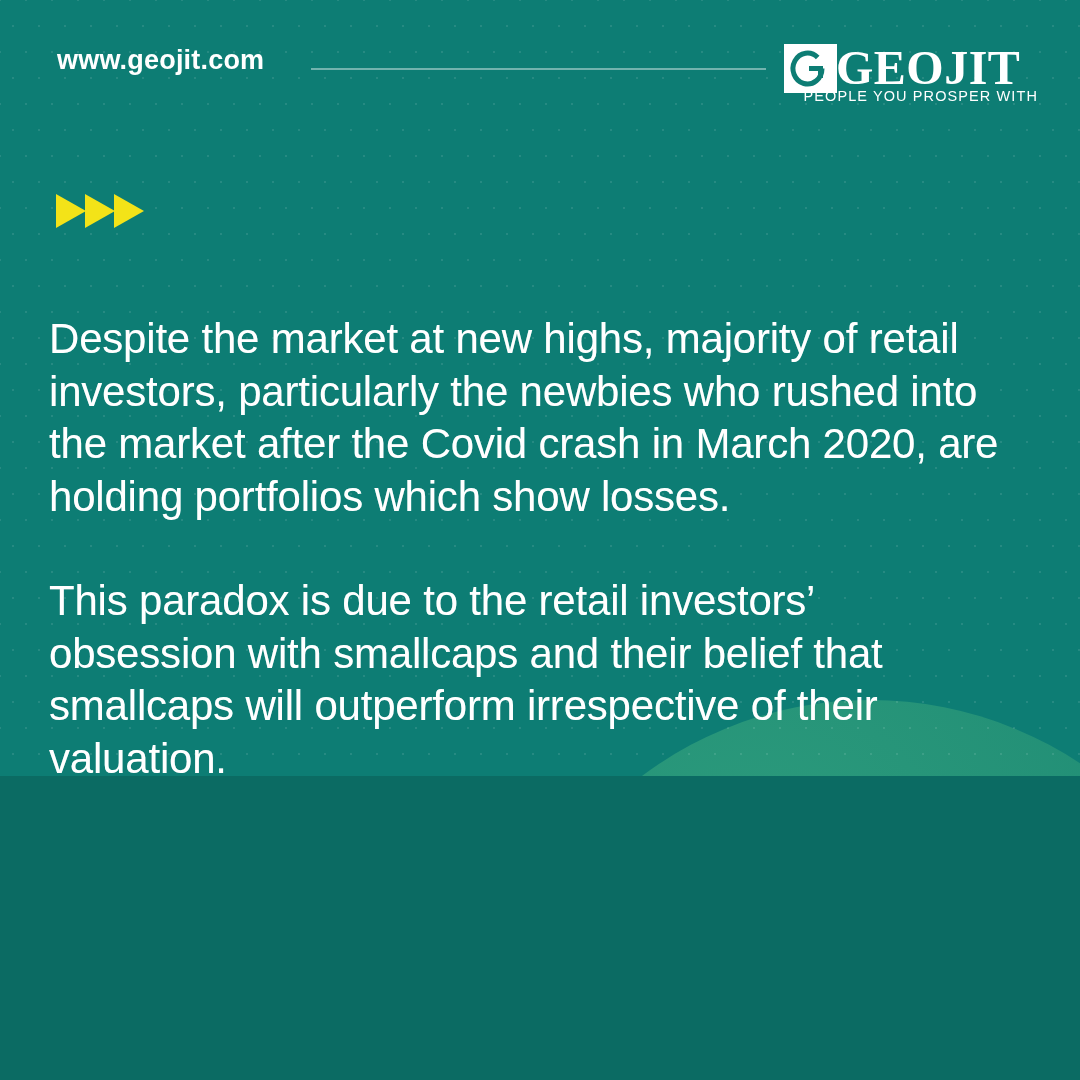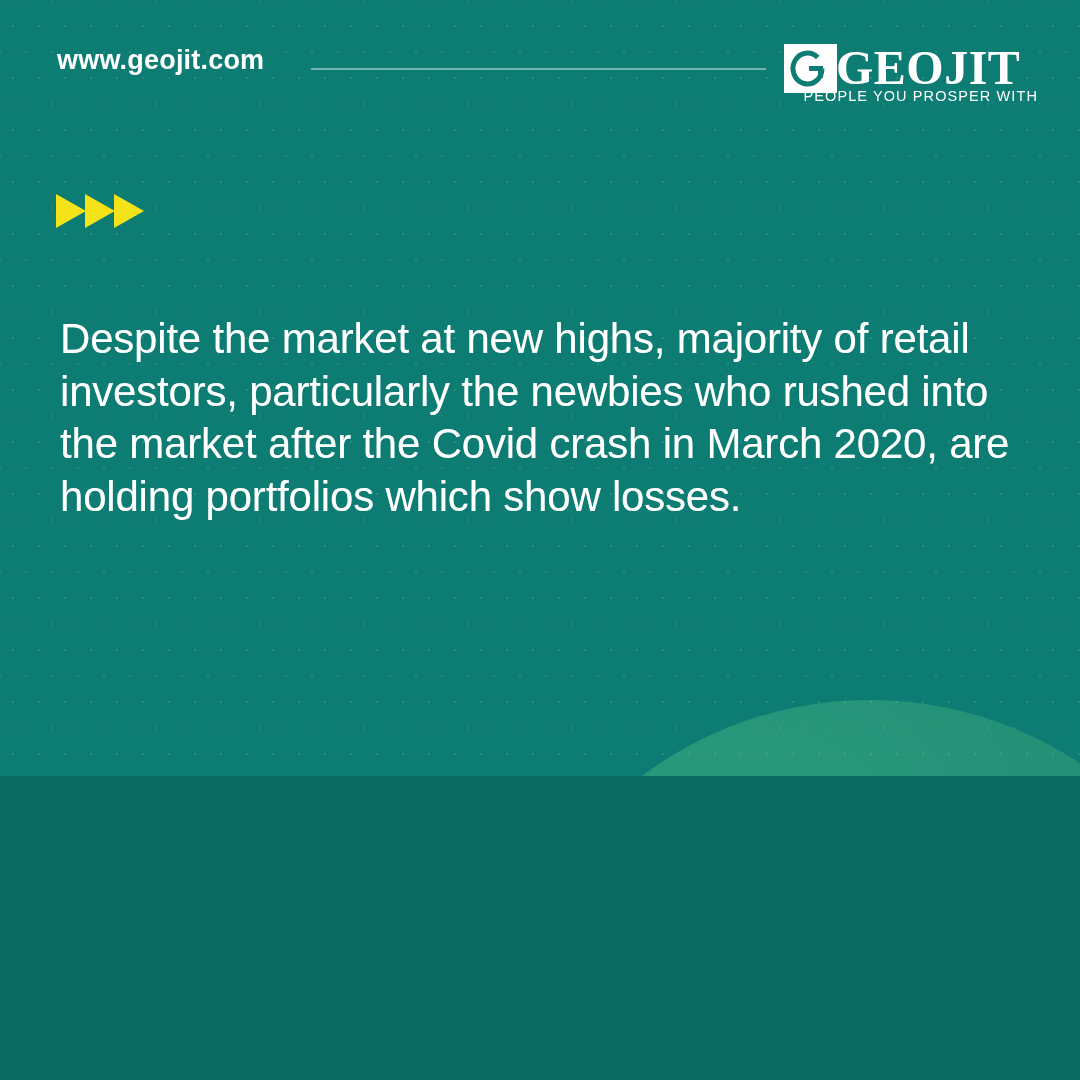--- a/index.html
+++ b/index.html
@@ -128,21 +128,21 @@
     width: 0; height: 0;
     border-top: 17px solid transparent;
     border-bottom: 17px solid transparent;
     border-left: 30px solid #f3e318;
     margin-right: -1px;
   }
 
   
   .copy {
     position: absolute;
-    left: 60px;
+    left: 49px;
     top: 313px;
     width: 960px;
   }
   .para {
     color: #ffffff;
     font-size: 42px;
     font-weight: 500;
     line-height: 52.5px;
     letter-spacing: -0.2px;
     margin: 0;
@@ -181,15 +181,16 @@
   </div>
 
   <div class="arrows">
     <span class="arrow"></span>
     <span class="arrow"></span>
     <span class="arrow"></span>
   </div>
 
   <div class="copy">
     <p class="para">Despite the market at new highs, majority of retail investors, particularly the newbies who rushed into the market after the Covid crash in March 2020, are holding portfolios which show losses.</p>
+    <p class="para">This paradox is due to the retail investors’ obsession with smallcaps and their belief that smallcaps will outperform irrespective of their valuation.</p>
   </div>
 
 </div>
 
 </body></html>

